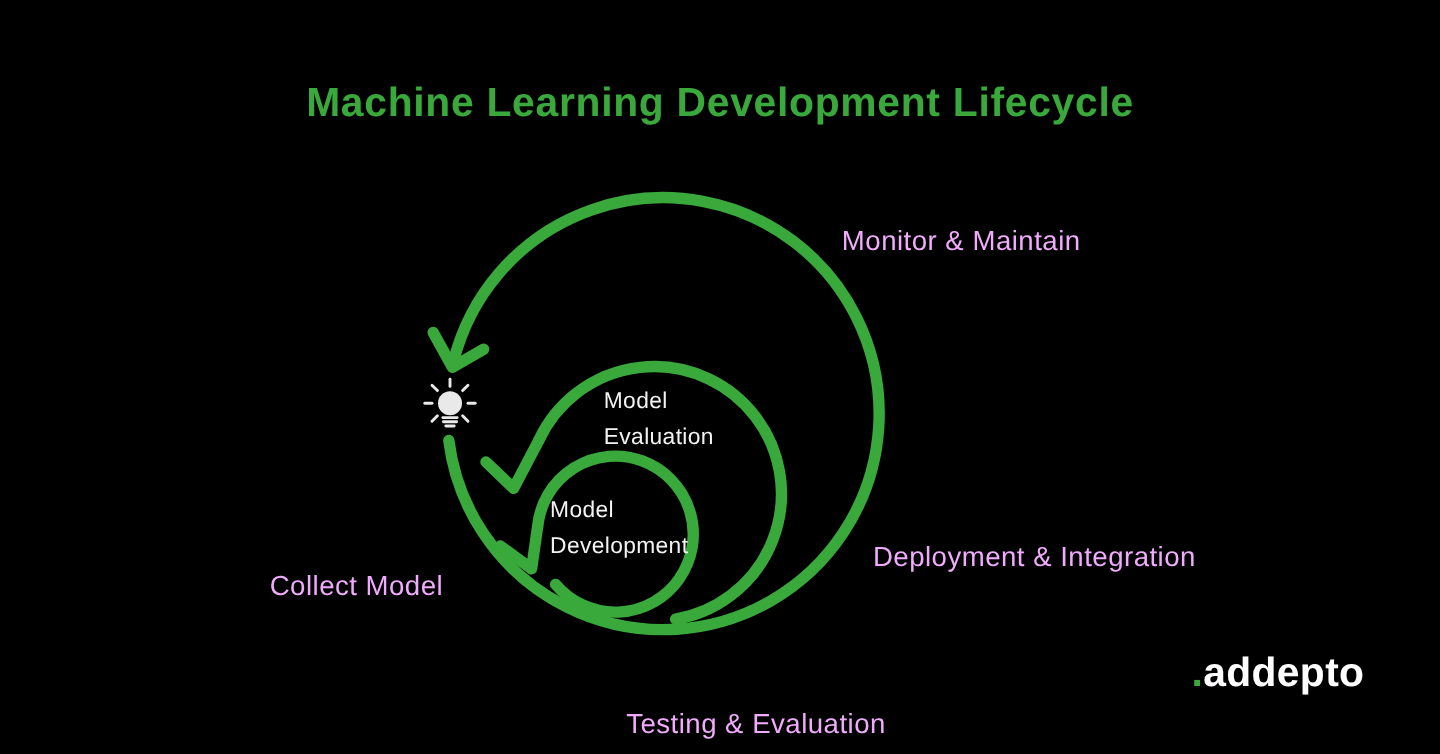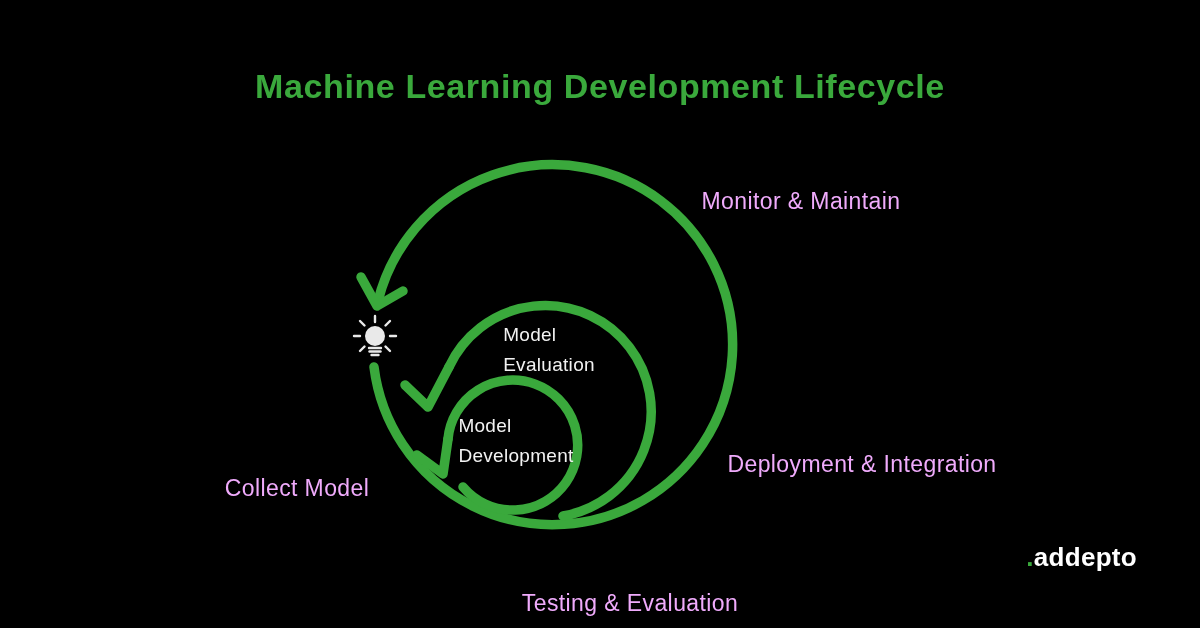--- a/index.html
+++ b/index.html
@@ -25,21 +25,21 @@
     color:#f2f2f2;font-size:19px;line-height:30px;letter-spacing:.3px;
   }
   .lbl-monitor{left:801px;top:201px;}
   .lbl-define{left:264px;top:337px;}
   .lbl-deployment{left:862px;top:464px;}
   .lbl-collect{left:297px;top:488px;}
   .lbl-testing{left:630px;top:567px;margin-top:36px;}
   .lbl-refinement{left:549px;top:320px;}
   .lbl-exploration{left:516px;top:411px;}
   .logo{
-    position:absolute;top:542px;right:63px;font-size:26px;font-weight:700;
+    position:absolute;top:542px;right:63px;font-size:34px;font-weight:700;
     letter-spacing:.3px;color:#ffffff;
   }
   .logo .dot{color:#3aa93c;}
 </style>
 </head>
 <body>
 
 <div class="canvas">
 
   <div class="title">Machine Learning Development Lifecycle</div>

